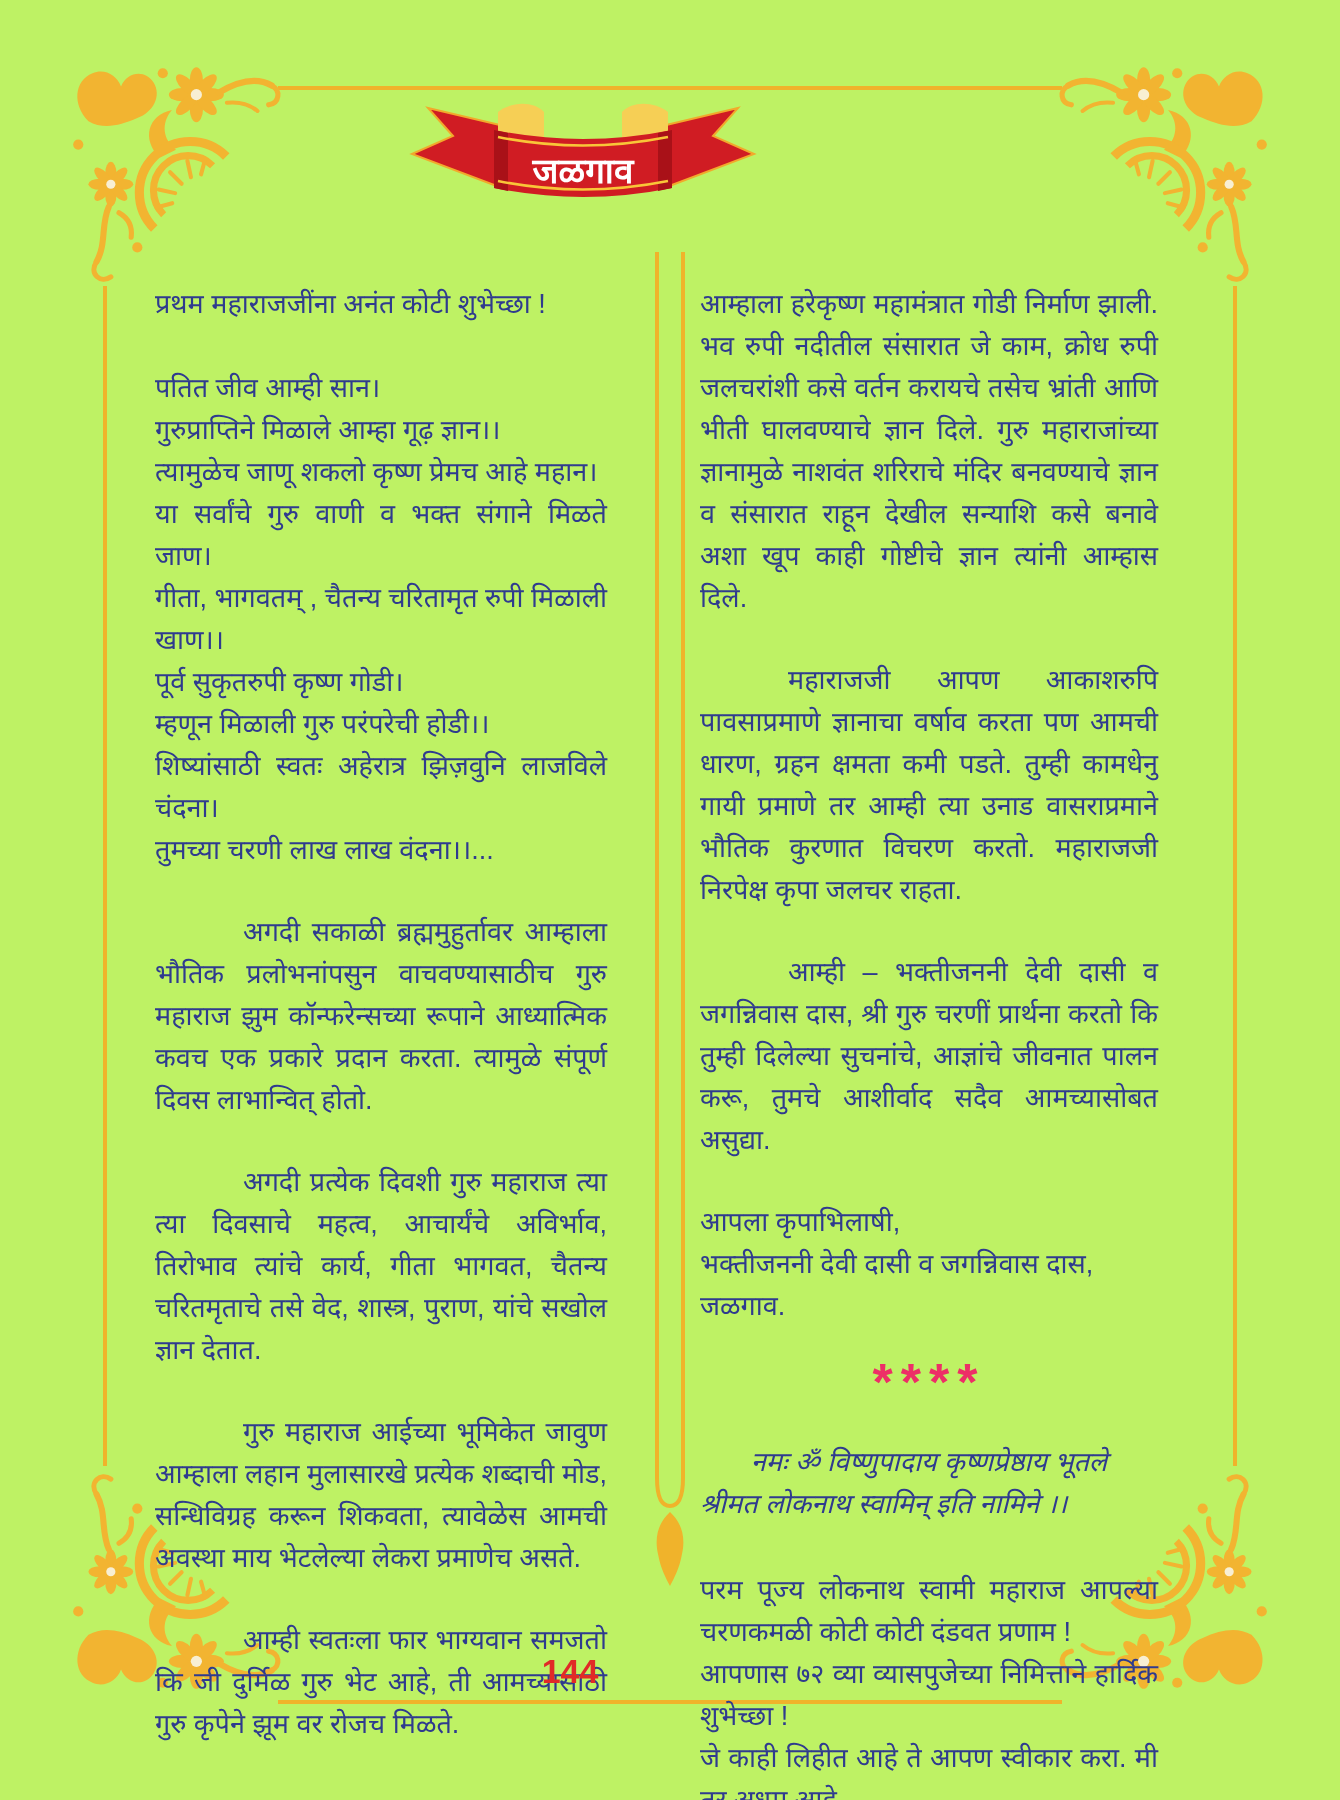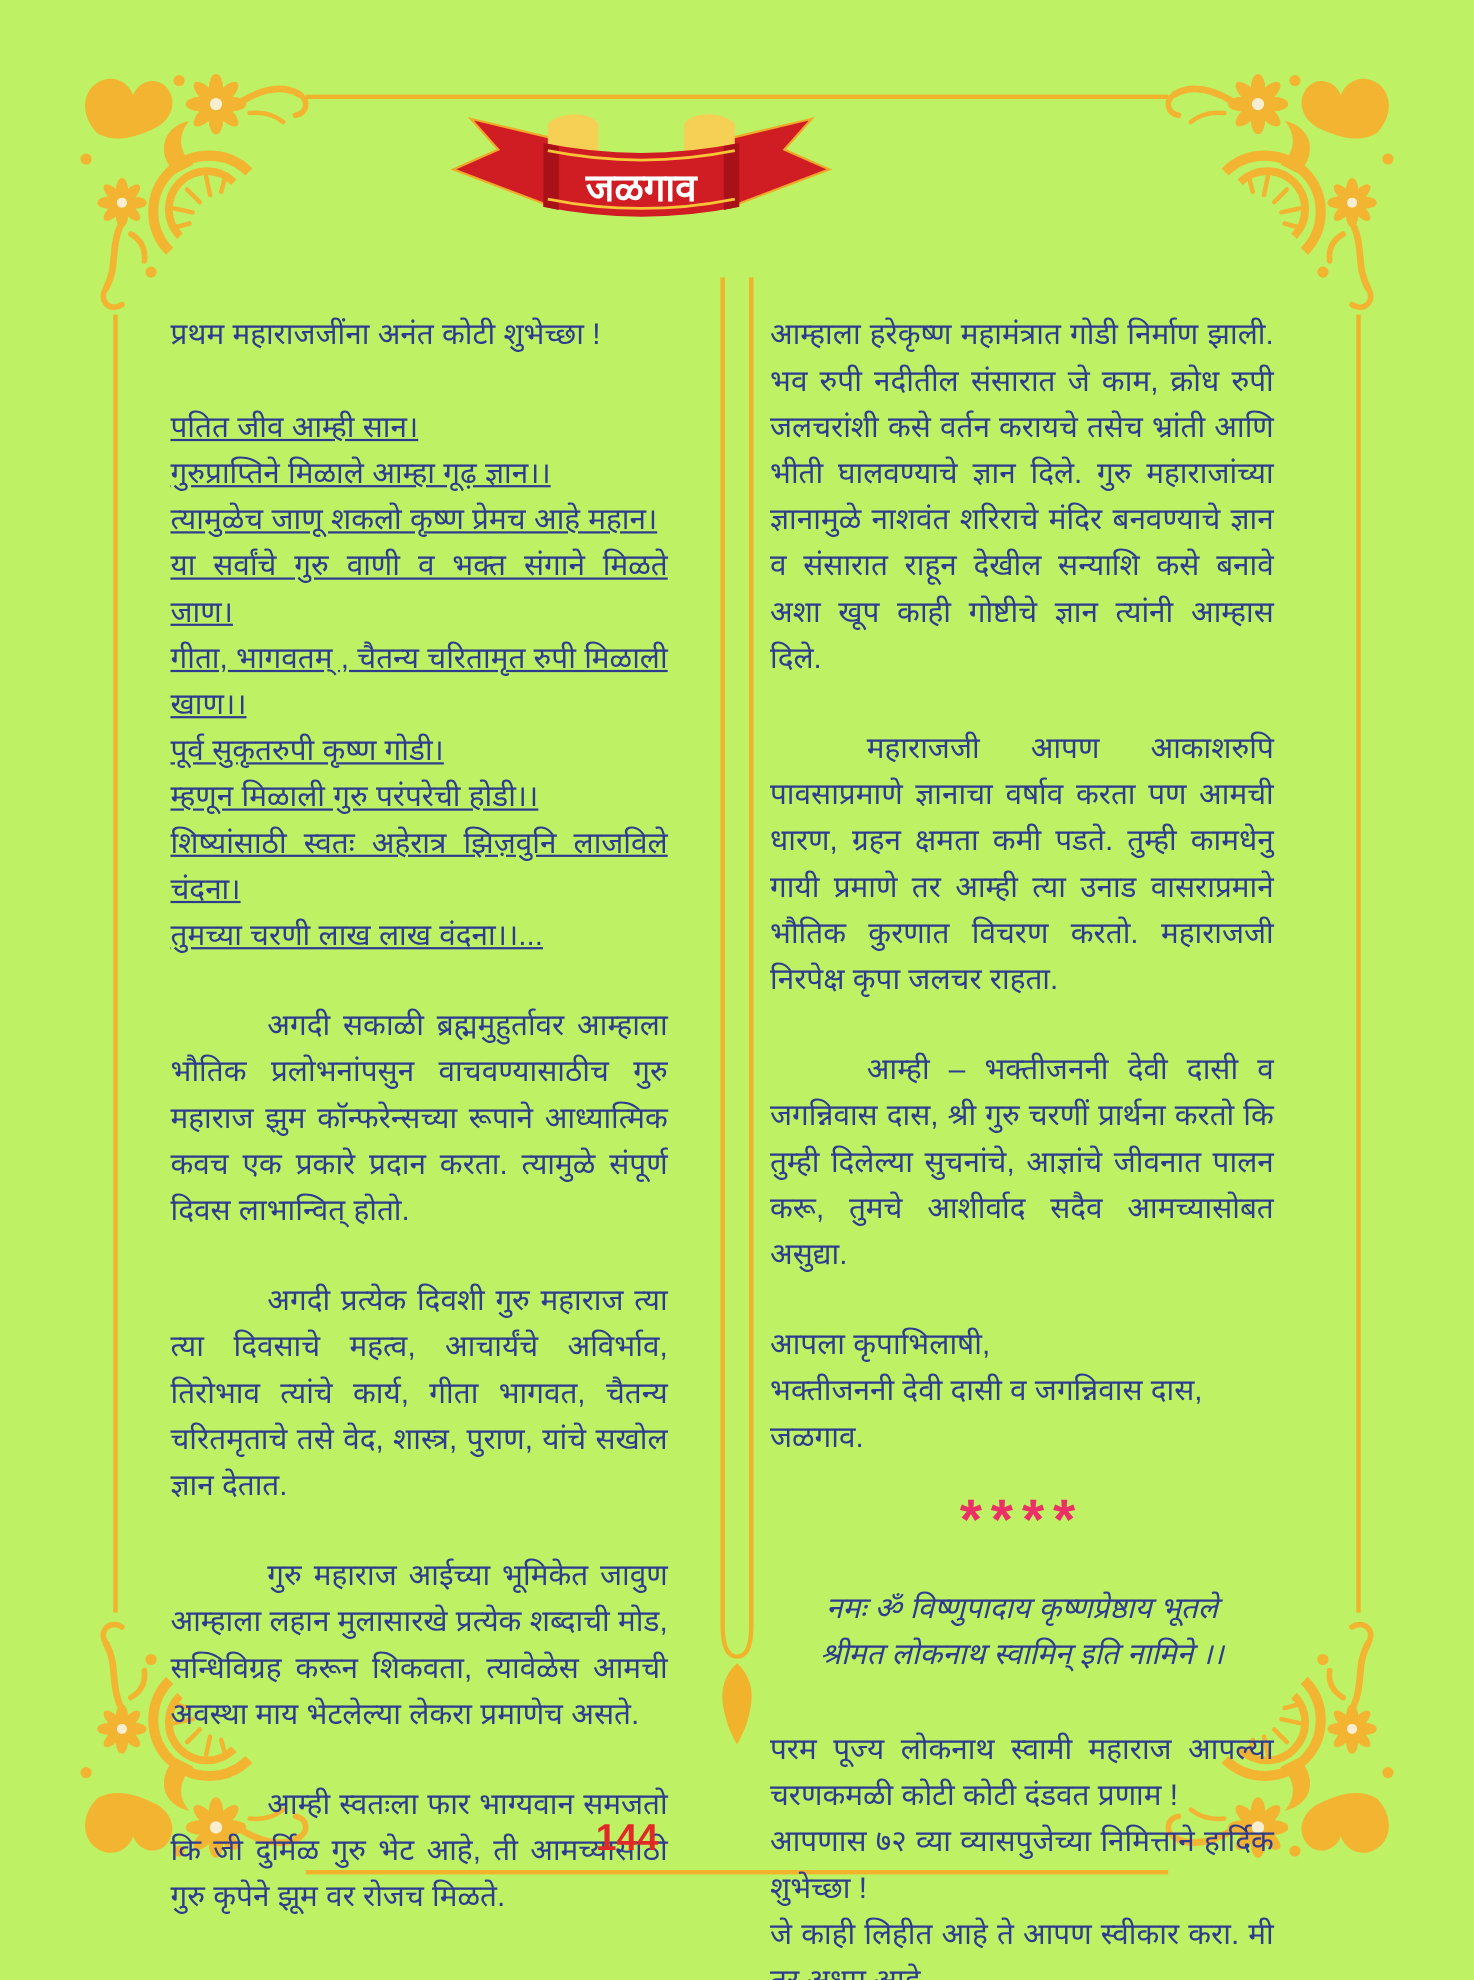--- a/index.html
+++ b/index.html
@@ -22,21 +22,21 @@
   .ribbon { position: absolute; left: 398px; top: 96px; }
   .ribbon-text { font-family: "Liberation Sans", sans-serif; font-size: 35px; font-weight: bold; fill: #ffffff; }
   .divider { position: absolute; left: 652px; top: 252px; }
   .col { position: absolute; top: 283px; font-size: 27px; line-height: 42px; }
   .col-left  { left: 155px; width: 452px; }
   .col-right { left: 700px; width: 458px; }
   .para { margin: 0 0 40px 0; text-align: justify; }
   .para.indent { text-indent: 88px; }
   .line { text-align: left; }
   .poem { margin: 0 0 40px 0; }
-  .poem .line { text-align: justify; text-decoration: underline; }
+  .poem .line { text-align: justify; }
   .intro { margin: 0 0 42px 0; }
   .signature { margin: 0 0 40px 0; }
   .stars {
     text-align: center; color: #ed2f67; font-weight: bold;
     font-size: 52px; line-height: 30px; letter-spacing: 8px;
     margin: 8px 0 30px 0; height: 44px;
   }
   .shloka { text-align: center; margin: 0 0 44px 0; font-style: italic; }
   .closing .para { margin: 0; }
   .page-number {
@@ -193,21 +193,21 @@
     <p class="para indent">महाराजजी आपण आकाशरुपि पावसाप्रमाणे ज्ञानाचा वर्षाव करता पण आमची धारण, ग्रहन क्षमता कमी पडते. तुम्ही कामधेनु गायी प्रमाणे तर आम्ही त्या उनाड वासराप्रमाने भौतिक कुरणात विचरण करतो. महाराजजी निरपेक्ष कृपा जलचर राहता.</p>
     <p class="para indent">आम्ही – भक्तीजननी देवी दासी व जगन्निवास दास, श्री गुरु चरणीं प्रार्थना करतो कि तुम्ही दिलेल्या सुचनांचे, आज्ञांचे जीवनात पालन करू, तुमचे आशीर्वाद सदैव आमच्यासोबत असुद्या.</p>
     <div class="signature">
       <div class="line">आपला कृपाभिलाषी,</div>
       <div class="line">भक्तीजननी देवी दासी व जगन्निवास दास,</div>
       <div class="line">जळगाव.</div>
     </div>
     <div class="stars">****</div>
     <div class="shloka">
       <div class="line" style="text-align:center">नमः ॐ विष्णुपादाय कृष्णप्रेष्ठाय भूतले</div>
-      <div class="line" style="text-align:center">श्रीमत लोकनाथ स्वामिन् इति नामिने ।।</div>
+      <div class="line" style="">श्रीमत लोकनाथ स्वामिन् इति नामिने ।।</div>
     </div>
     <div class="closing">
       <p class="para">परम पूज्य लोकनाथ स्वामी महाराज आपल्या चरणकमळी कोटी कोटी दंडवत प्रणाम !</p>
       <p class="para">आपणास ७२ व्या व्यासपुजेच्या निमित्ताने हार्दिक शुभेच्छा !</p>
       <p class="para">जे काही लिहीत आहे ते आपण स्वीकार करा. मी तर अधम आहे.</p>
     </div>
   </div>
 
   <div class="page-number">144</div>
 

